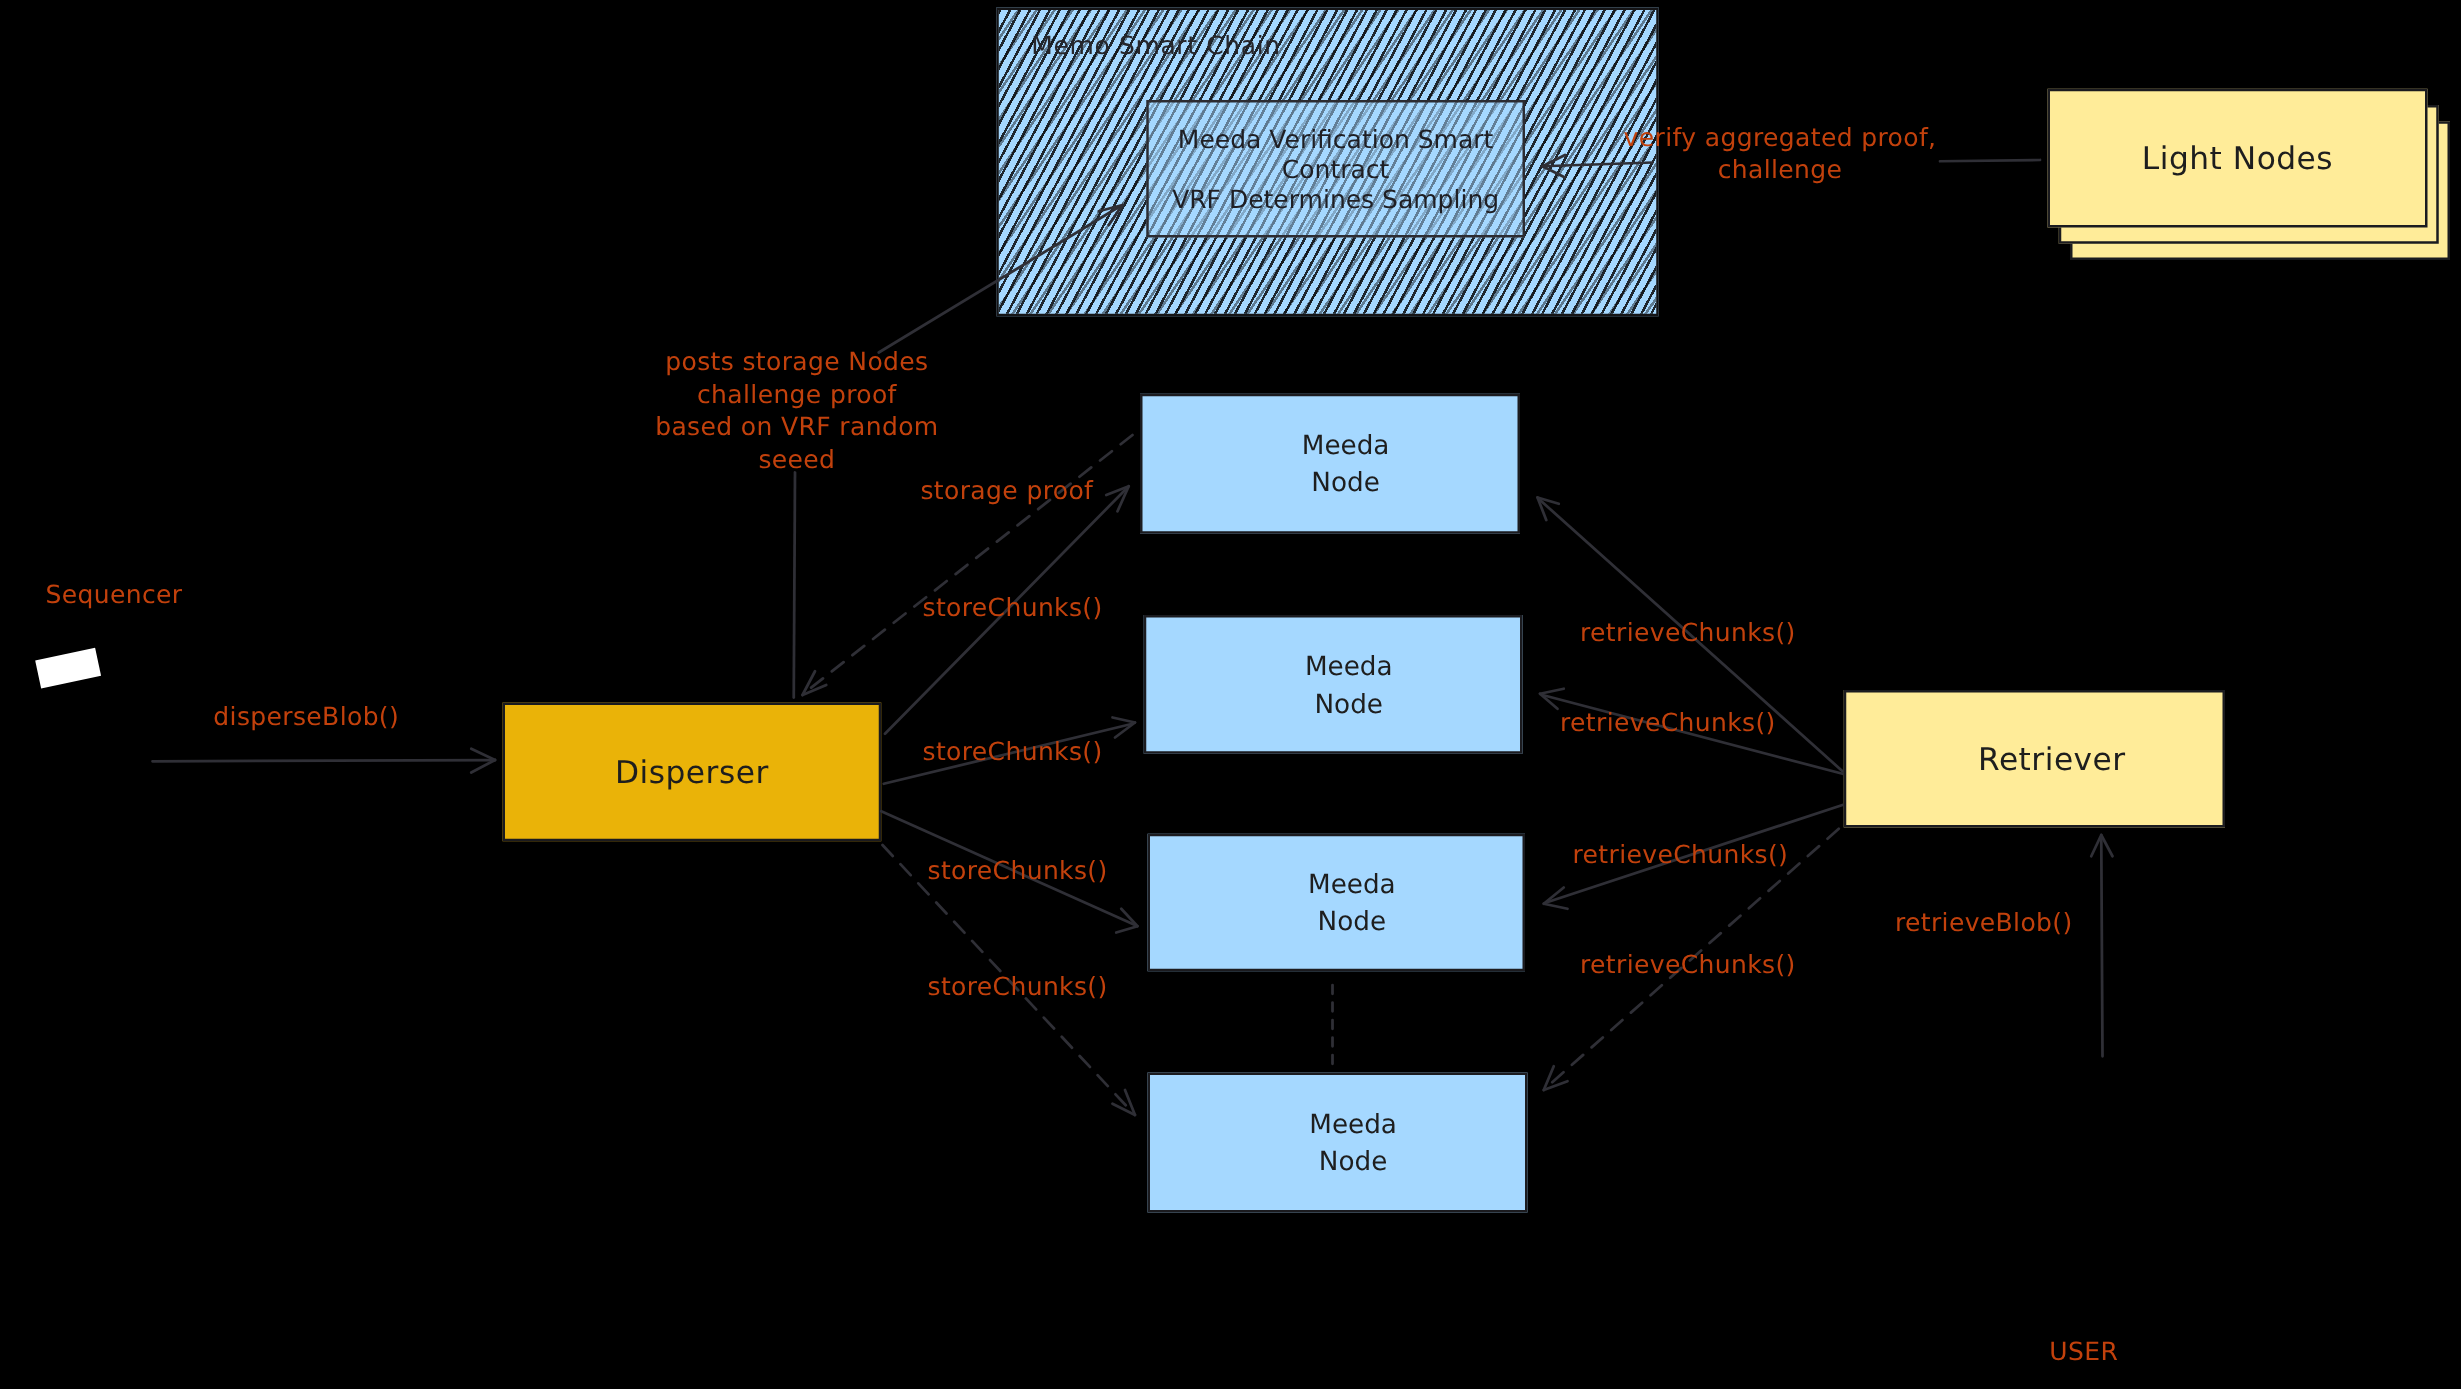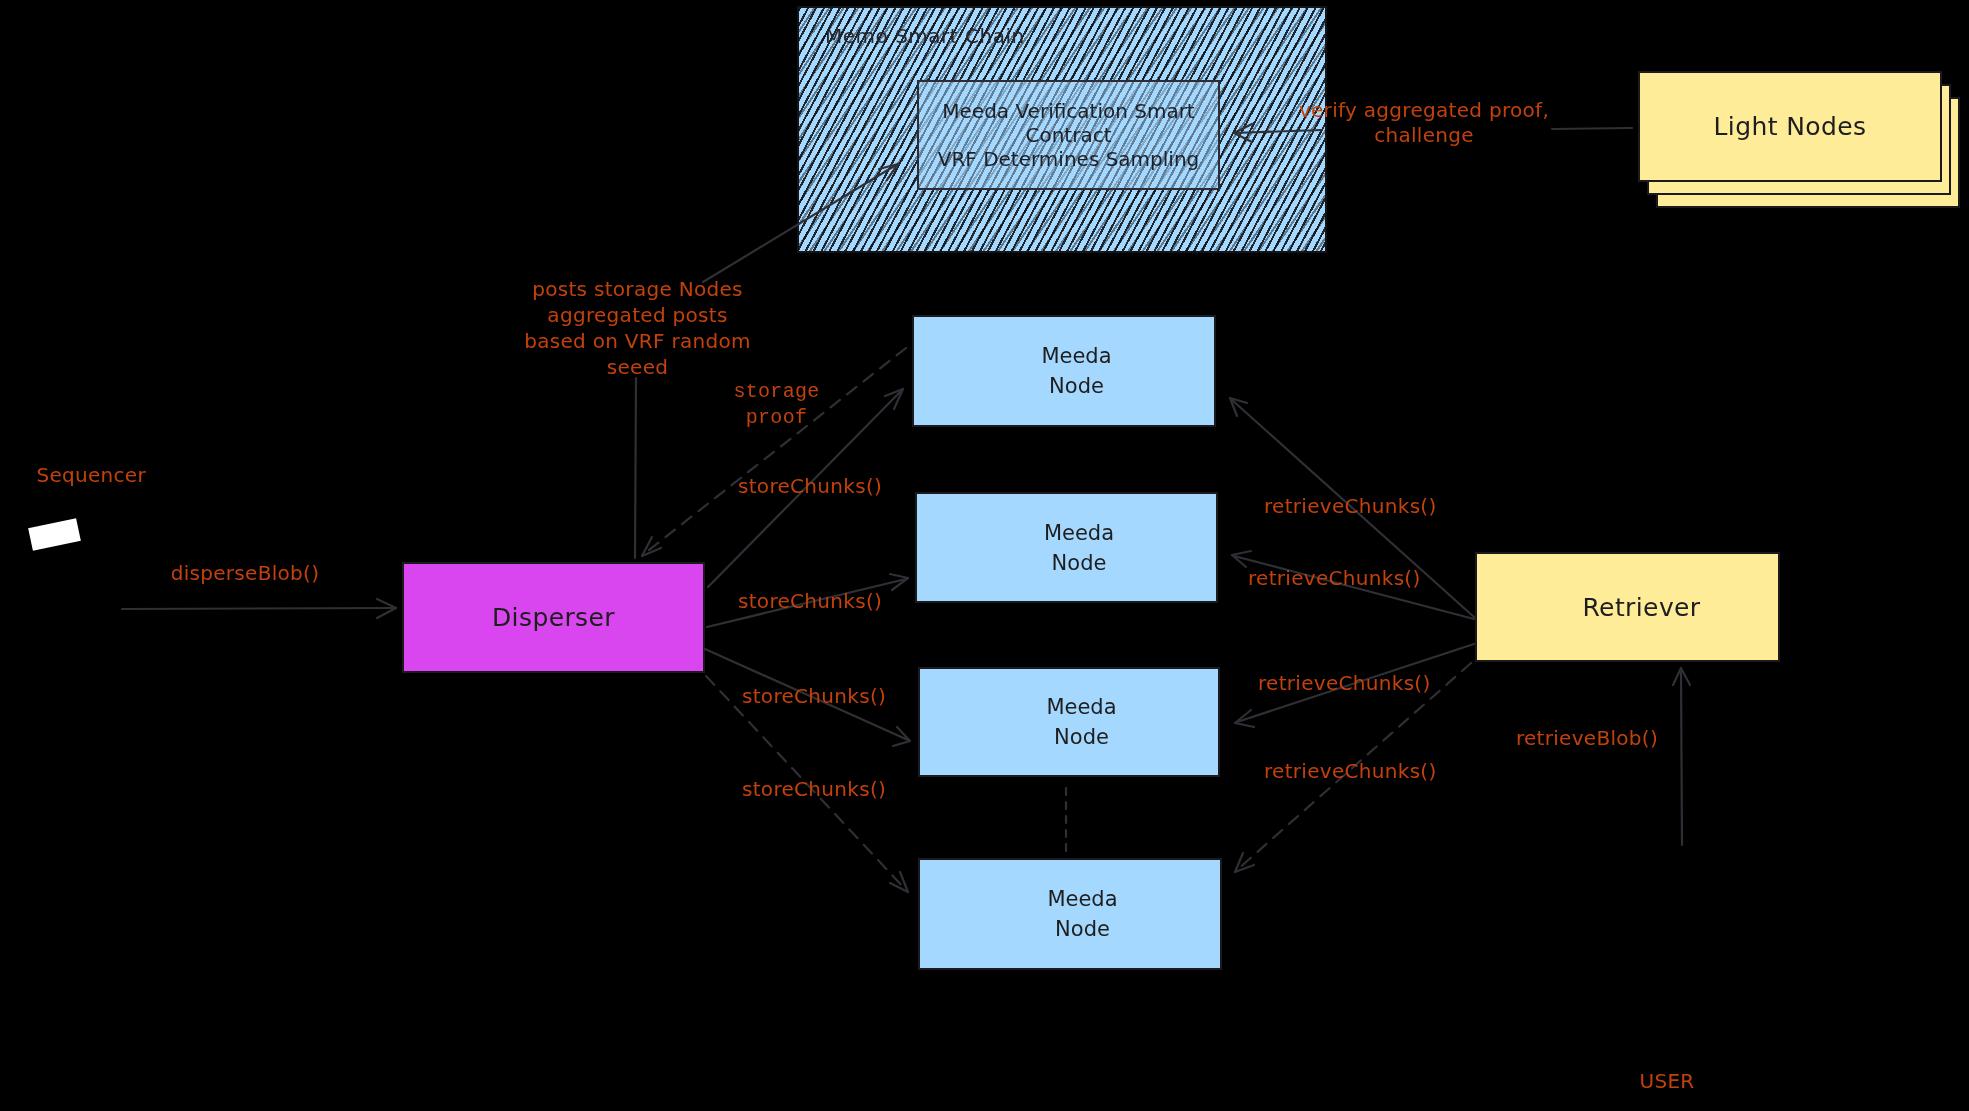--- a/index.html
+++ b/index.html
@@ -2,21 +2,21 @@
 <html><head>
 <meta charset="utf-8">
 <style>
   html,body{margin:0;padding:0;background:#000;}
   .canvas{position:relative;width:1969px;height:1111px;background:#000;overflow:hidden;
           font-family:"DejaVu Sans",sans-serif;}
   
   .box{position:absolute;border:2px solid #1b1b1f;display:flex;align-items:center;
        justify-content:center;text-align:center;color:#1e1e1e;box-sizing:border-box;}
   .blue{background:#a5d8ff;padding-left:25px;}
-  .pink{background:#d946ef;}
+  .pink{background:#eab308;}
   .yellow{background:#ffec99;}
   .box-label{font-size:25px;letter-spacing:.4px;color:#1e1e1e;}
   .node-label{font-size:21px;line-height:30px;color:#1e1e1e;}
   
   .chain-box{position:absolute;left:797px;top:6px;width:530px;height:247px;
      box-sizing:border-box;border:2px solid #141416;background-color:#a5d8ff;
      background-image:
        repeating-linear-gradient(118deg, rgba(8,8,10,.85) 0 2px, transparent 2px 7px),
        repeating-linear-gradient(124deg, rgba(8,8,10,.45) 0 2px, transparent 2px 12px);}
   .chain-title{position:absolute;left:26px;top:16px;font-size:20px;color:#26262b;
@@ -172,35 +172,35 @@
         <path d="M1681,668 L1690,685"></path>
     </g>
 
     <g>
       <path class="dots" d="M1066,788 L1066,855"></path>
     </g>
   </svg>
 
   <div class="lbl left" style="left:6px;top:462px;width:140px;">Sequencer</div>
   <div class="lbl" style="left:170px;top:560px;width:150px;">disperseBlob()</div>
-  <div class="lbl" style="left:704px;top:379px;width:145px;font-family:Liberation Mono, monospace;">storage proof</div>
+  <div class="lbl" style="left:733px;top:379px;width:145px;">storage proof</div>
   <div class="lbl" style="left:738px;top:473px;width:140px;">storeChunks()</div>
   <div class="lbl" style="left:738px;top:588px;width:140px;">storeChunks()</div>
   <div class="lbl" style="left:742px;top:683px;width:140px;">storeChunks()</div>
   <div class="lbl" style="left:742px;top:776px;width:140px;">storeChunks()</div>
   <div class="lbl" style="left:1264px;top:493px;width:168px;">retrieveChunks()</div>
   <div class="lbl" style="left:1248px;top:565px;width:168px;">retrieveChunks()</div>
   <div class="lbl" style="left:1258px;top:670px;width:168px;">retrieveChunks()</div>
   <div class="lbl" style="left:1264px;top:758px;width:168px;">retrieveChunks()</div>
   <div class="lbl" style="left:1512px;top:725px;width:150px;">retrieveBlob()</div>
   <div class="lbl" style="left:1622px;top:1068px;width:90px;">USER</div>
 
   <div class="lbl" style="left:515px;top:276px;width:245px;">
     <div>posts storage Nodes</div>
-    <div>aggregated posts</div>
+    <div>challenge proof</div>
     <div>based on VRF random</div>
     <div>seeed</div>
   </div>
   <div class="lbl" style="left:1290px;top:98px;width:268px;line-height:25px;">
     <div>verify aggregated proof,</div>
     <div>challenge</div>
   </div>
 
 </div>
 

